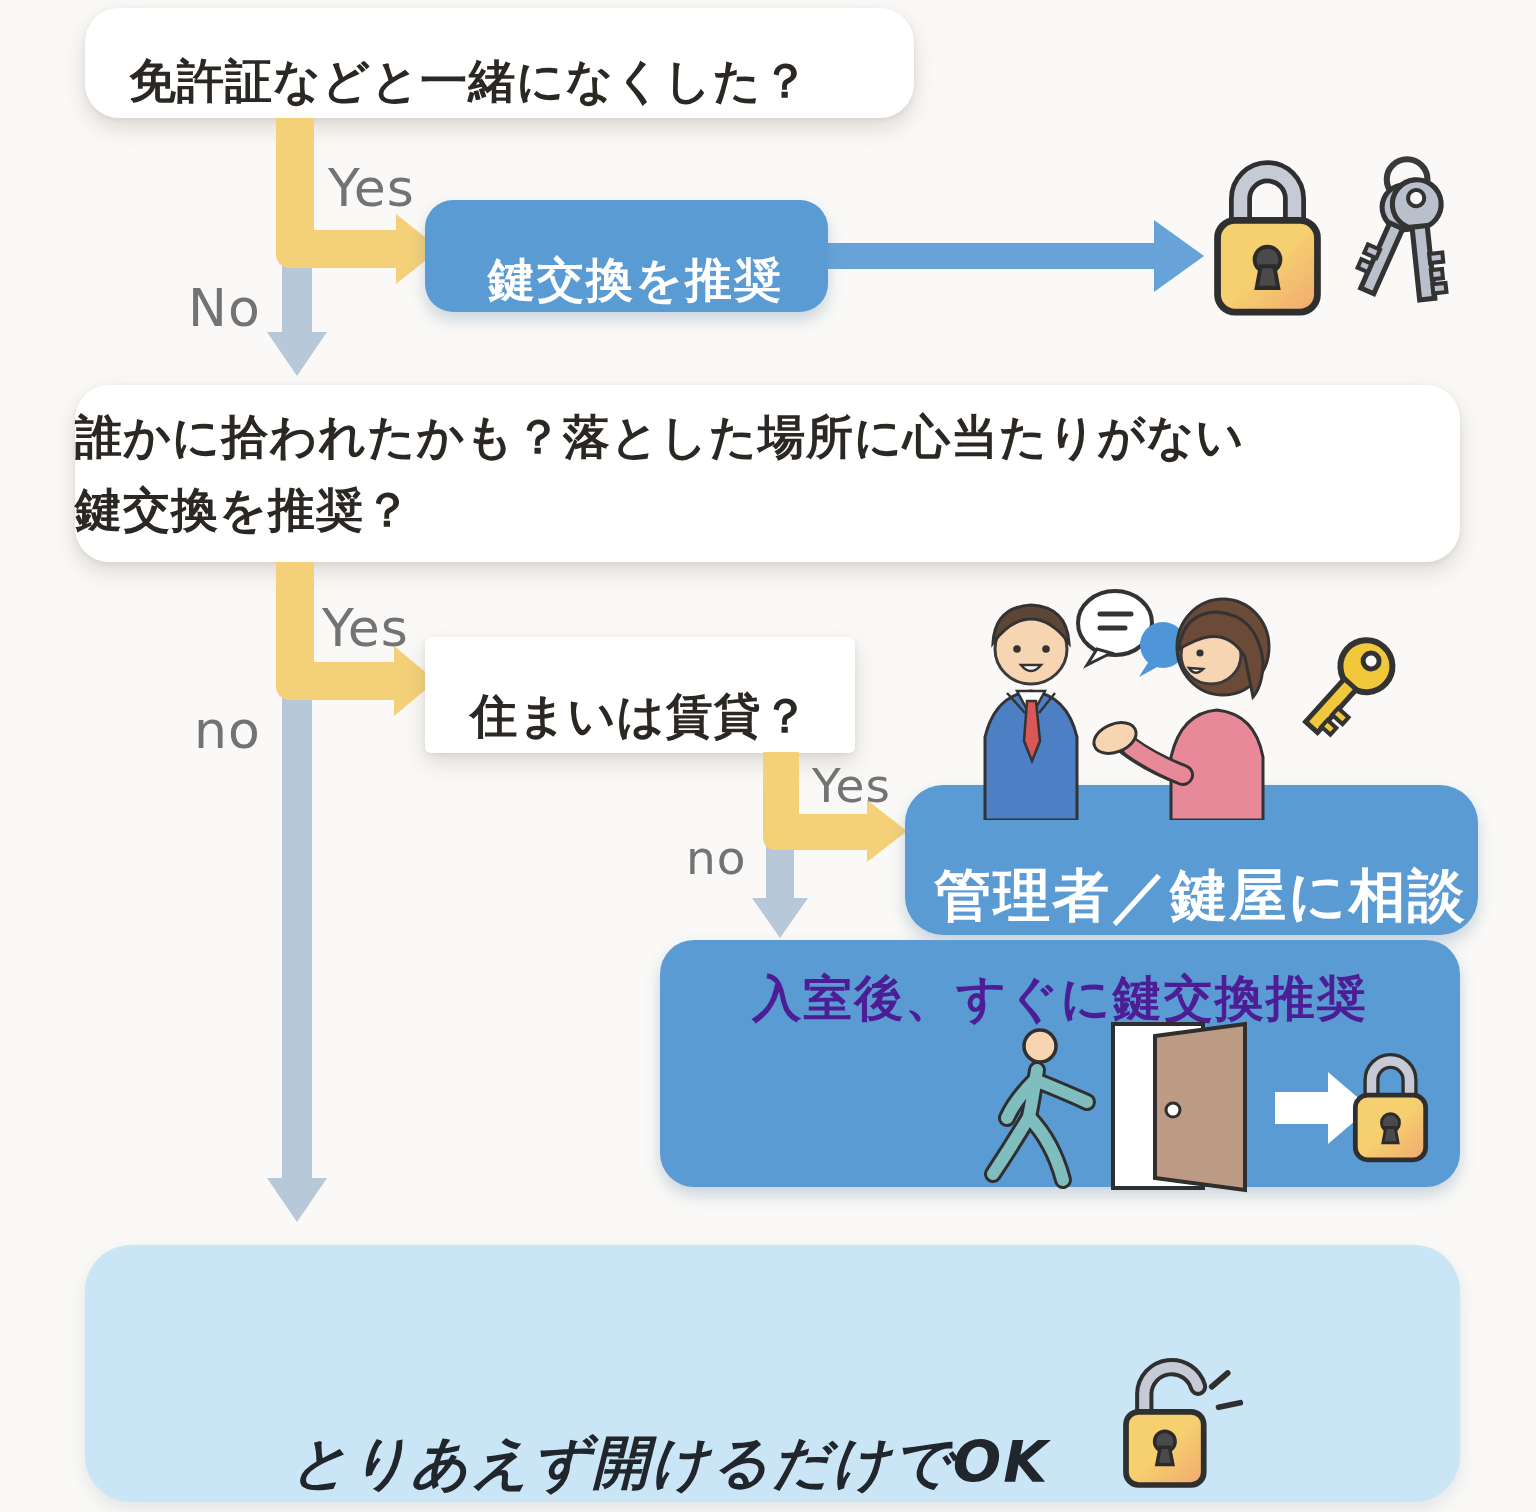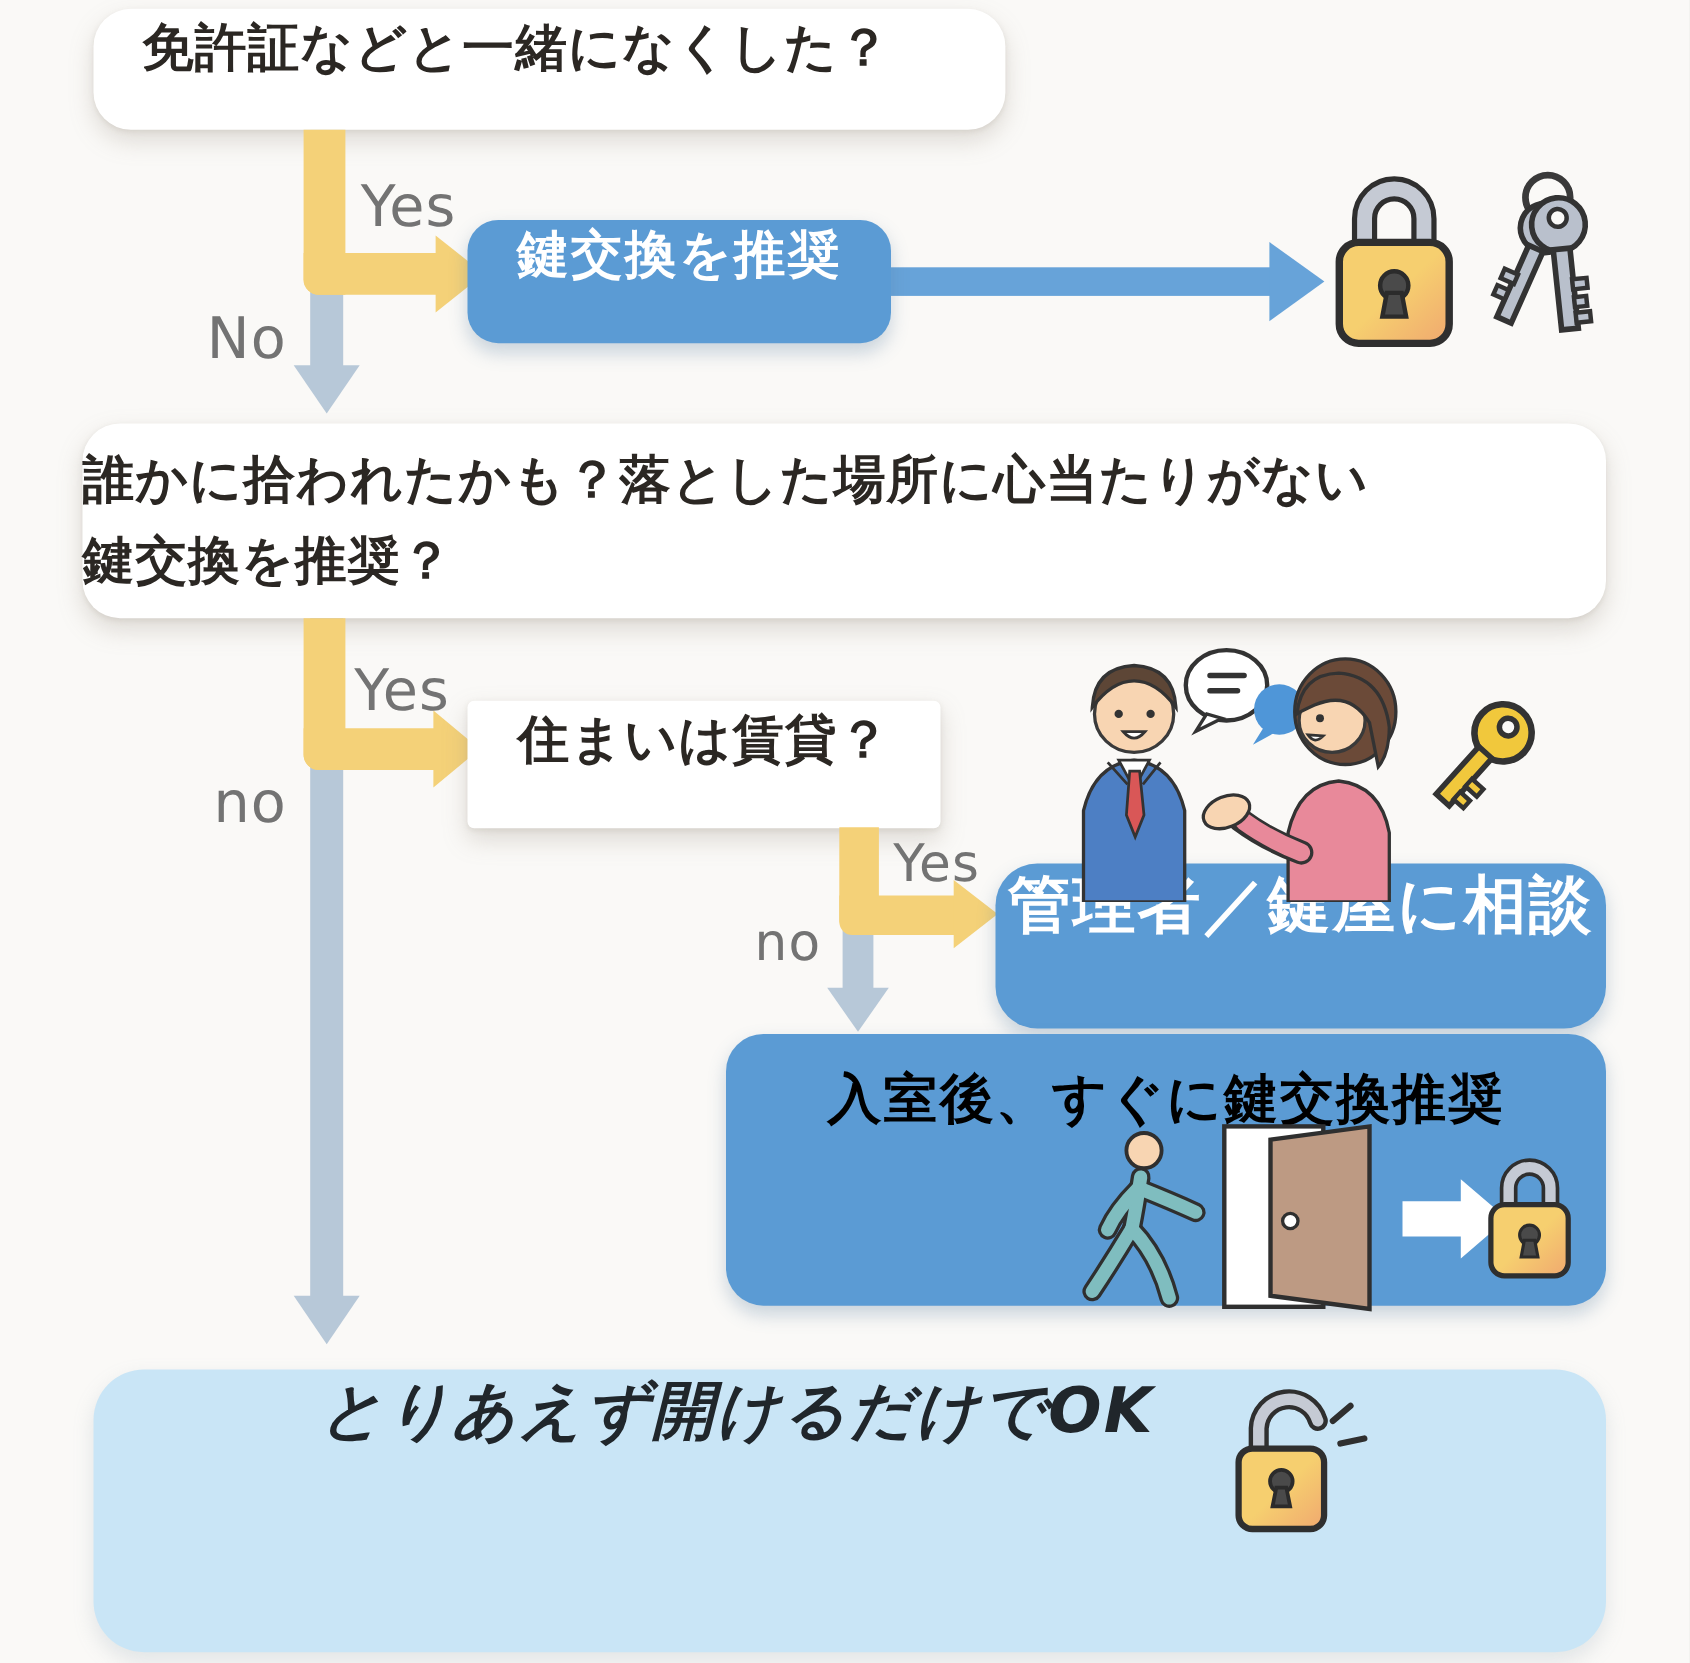--- a/index.html
+++ b/index.html
@@ -2,30 +2,31 @@
 <html><head>
 <meta charset="utf-8">
 <style>
   html,body{margin:0;padding:0;background:#efeeec;}
   #stage{
     position:relative;width:1536px;height:1512px;margin:0 auto;
     background:#faf9f7;overflow:hidden;
     font-family:"DejaVu Sans","Liberation Sans",sans-serif;
     color:#2b2723;
   }
-  .box{position:absolute;display:flex;align-items:flex-start;}
+  .box{position:absolute;display:flex;align-items:flex-end;}
   .box-white{
     background:#ffffff;border-radius:34px;
     box-shadow:0 10px 22px rgba(150,140,125,.28),0 2px 5px rgba(150,140,125,.15);
     font-weight:700;
   }
   .box-blue{
     background:#5b9bd4;border-radius:28px;color:#ffffff;
     justify-content:center;font-weight:700;
     box-shadow:0 8px 16px rgba(90,125,160,.30);
+    padding-left:18px;
   }
   .box-light{
     background:#c9e5f6;border-radius:46px;
     justify-content:center;font-weight:700;
     box-shadow:0 8px 18px rgba(140,160,175,.22);
   }
   .qtext{font-size:47px;letter-spacing:1px;line-height:1.55;}
   .atext{font-size:47px;letter-spacing:2px;}
   .edge-label{
     position:absolute;font-weight:400;color:#737373;z-index:5;
@@ -194,21 +195,21 @@
   </div>
 
   <div class="edge-label small" style="left:812px;top:758px;">Yes</div>
   <div class="edge-label small" style="left:686px;top:830px;">no</div>
 
   <div class="box box-blue z2" style="left:905px;top:785px;width:555px;height:150px;border-radius:38px;">
     <span class="atext" style="font-size:57px;">管理者／鍵屋に相談</span>
   </div>
 
   <div class="z2" style="position:absolute;left:660px;top:940px;width:800px;height:247px;background:#5b9bd4;border-radius:34px;box-shadow:0 8px 16px rgba(90,125,160,.30);">
-    <div style="text-align:center;margin-top:26px;font-size:49px;font-weight:700;color:#000000;letter-spacing:2px;">入室後、すぐに鍵交換推奨</div>
+    <div style="text-align:center;margin-top:26px;font-size:49px;font-weight:700;color:#4c1d95;letter-spacing:2px;">入室後、すぐに鍵交換推奨</div>
     <svg style="position:absolute;left:285px;top:82px;overflow:visible;" width="490" height="168" viewBox="0 0 490 168">
 
       <g>
         <rect x="168" y="2" width="90" height="164" fill="#ffffff" stroke="#2f2f2f" stroke-width="4"></rect>
         <polygon points="210,14 300,2 300,168 210,156" fill="#bd9a83" stroke="#2f2f2f" stroke-width="4"></polygon>
         <circle cx="228" cy="88" r="7" fill="#fff" stroke="#2f2f2f" stroke-width="3"></circle>
       </g>
 
       <g>
         <g stroke="#2f2f2f" stroke-width="18" stroke-linecap="round" fill="none">

